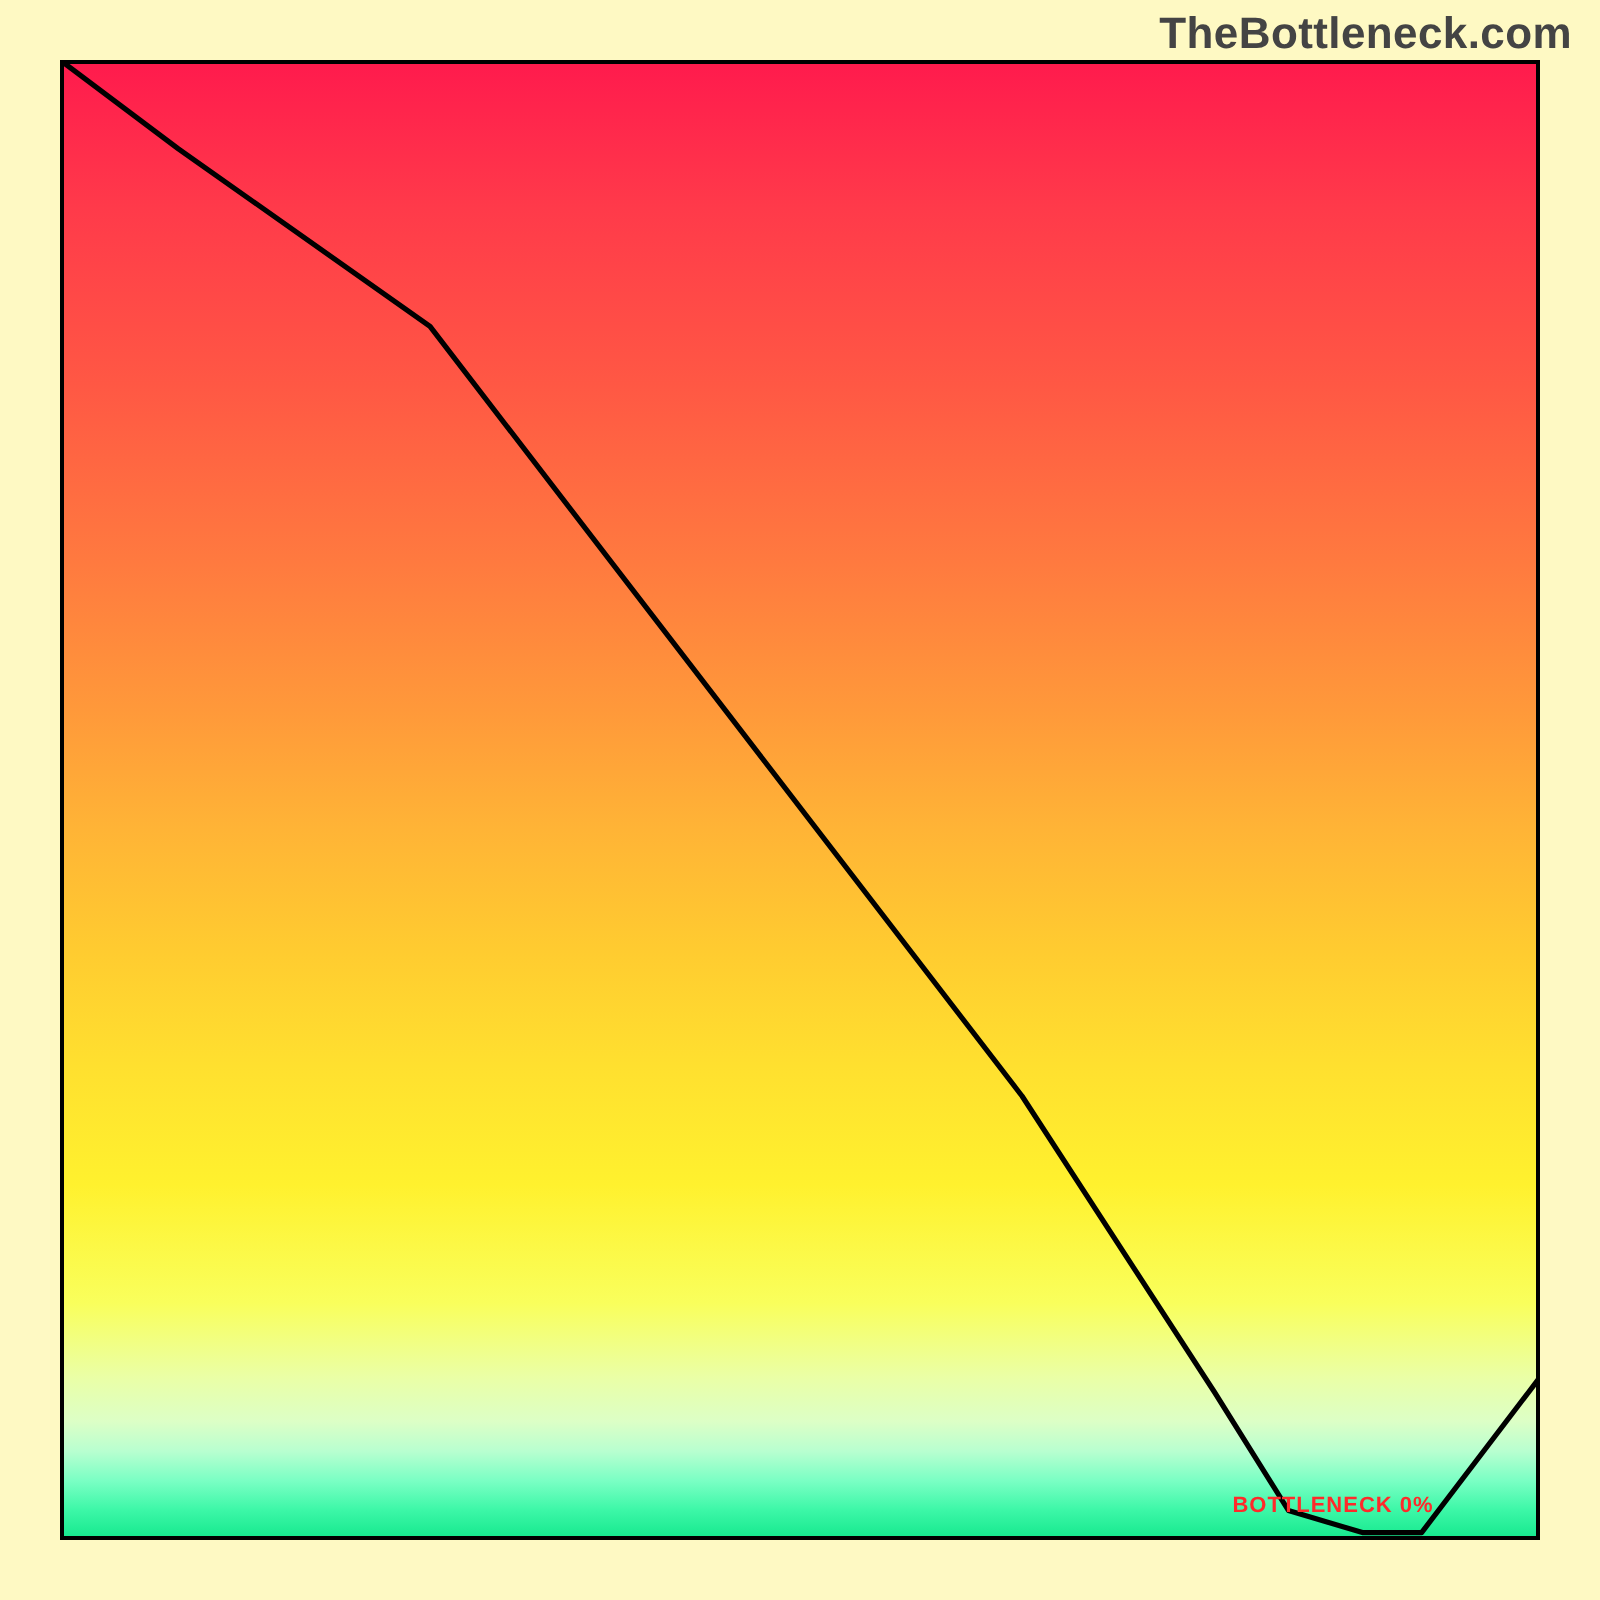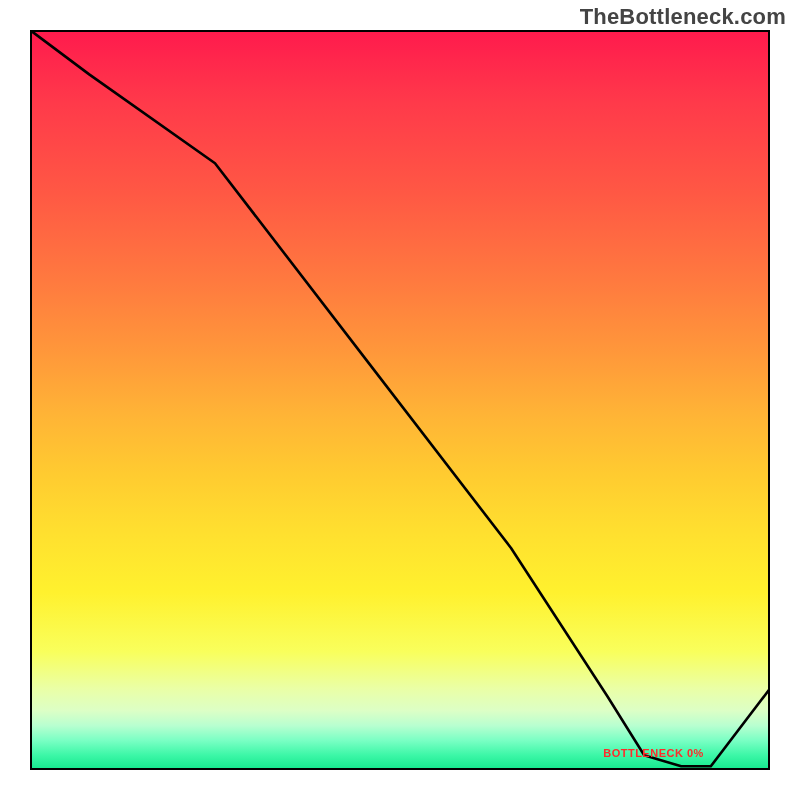--- a/index.html
+++ b/index.html
@@ -8,21 +8,21 @@
     width: 800px;
     height: 800px;
     background: #000;
     font-family: Arial, Helvetica, sans-serif;
     overflow: hidden;
   }
   .frame {
     position: relative;
     width: 800px;
     height: 800px;
-    background: #ffffff;
+    background: #fef9c3;
   }
   .watermark {
     position: absolute;
     top: 4px;
     right: 14px;
     color: #444;
     font-size: 22px;
     font-weight: 600;
     letter-spacing: 0.2px;
     user-select: none;
@@ -89,16 +89,16 @@
 
   <div class="plot">
     <div class="plot-bg"></div>
 
     <svg class="curve" viewBox="0 0 740 740" preserveAspectRatio="none">
       <path id="curvePath" d="M0.0 0.0 L59.2 44.4 L185.0 133.2 L333.0 325.6 L481.0 518.0 L577.2 666.0 L614.2 725.2 L651.2 736.3 L680.8 736.3 L740.0 658.6" fill="none" stroke="#000" stroke-width="2.6" stroke-linejoin="round" stroke-linecap="round"></path>
     </svg>
 
     <div class="plot-border"></div>
 
-    <div id="annotation" class="overlay-text" style="left: 606px; top: 717.2px; padding-left: 35px;">BOTTLENECK 0%</div>
+    <div id="annotation" class="overlay-text" style="left: 619px; top: 717.2px; padding-left: 35px;">BOTTLENECK 0%</div>
   </div>
 
 </div>
 
 </body></html>

